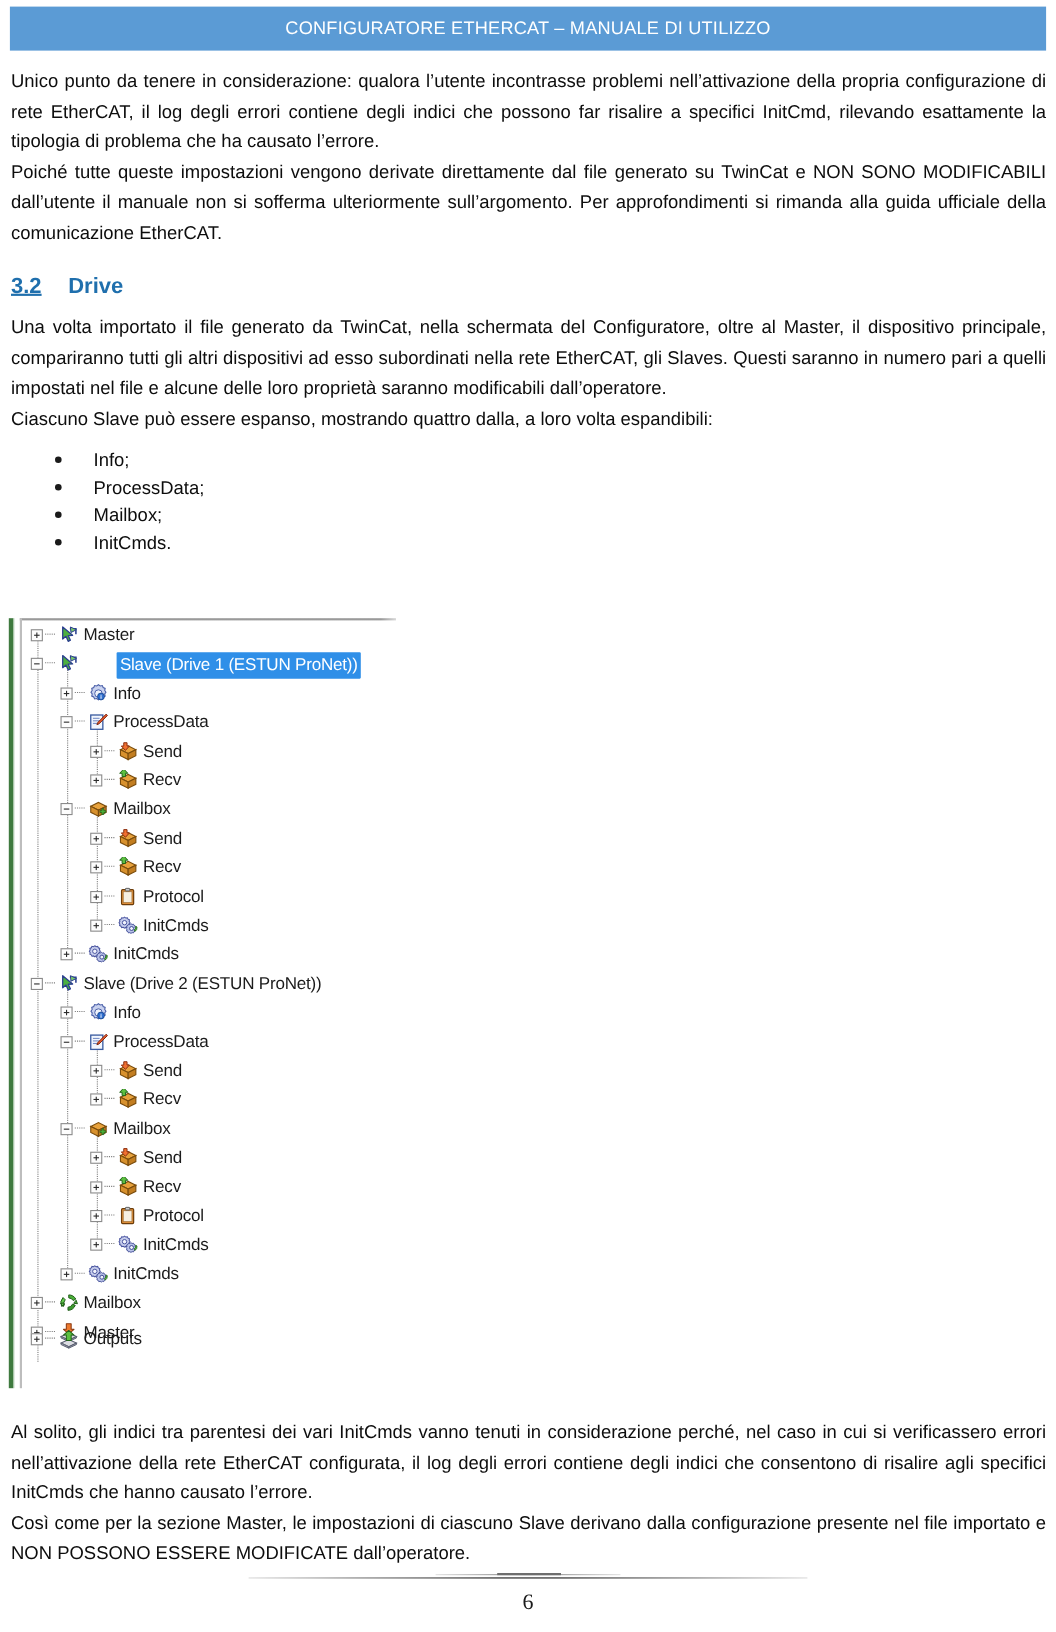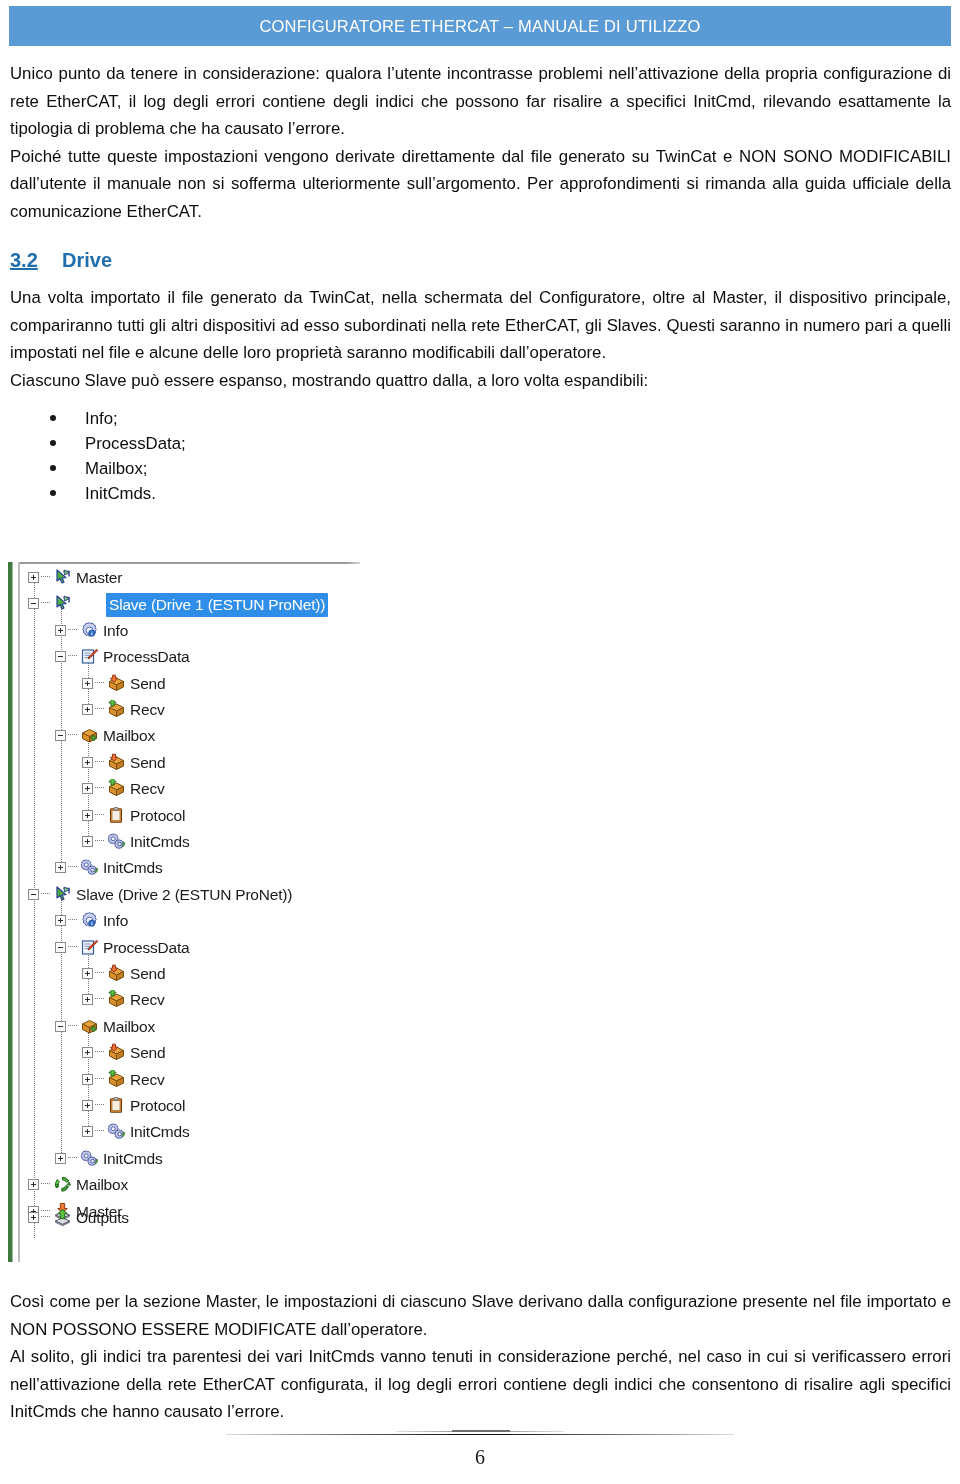--- a/index.html
+++ b/index.html
@@ -649,22 +649,22 @@
             <path d="M16.5 13 L16.5 14.3 L9.5 17.6 L9.5 16.4 Z" fill="#a3a7b2" stroke="#5a5f70" stroke-width="0.9"></path>
             <path d="M11.7 10.7 h-4.4 v-5 h-2.6 l4.8-4.2 4.8 4.2 h-2.6 Z" fill="#5cc040" stroke="#22641a" stroke-width="0.95" stroke-linejoin="round"></path>
           </svg>
         </div>
         <span class="tw-label" style="left: 54px;">Outputs</span>
       </div>
     </div>
 </div>
 
 <div class="page" style="top:1288px;">
+  <p class="body-text">Al solito, gli indici tra parentesi dei vari InitCmds vanno tenuti in considerazione perché, nel caso in cui si verificassero errori nell’attivazione della rete EtherCAT configurata, il log degli errori contiene degli indici che consentono di risalire agli specifici InitCmds che hanno causato l’errore.</p>
   <p class="body-text">Così come per la sezione Master, le impostazioni di ciascuno Slave derivano dalla configurazione presente nel file importato e NON POSSONO ESSERE MODIFICATE dall’operatore.</p>
-  <p class="body-text">Al solito, gli indici tra parentesi dei vari InitCmds vanno tenuti in considerazione perché, nel caso in cui si verificassero errori nell’attivazione della rete EtherCAT configurata, il log degli errori contiene degli indici che consentono di risalire agli specifici InitCmds che hanno causato l’errore.</p>
 </div>
 
 <div class="footer">
   <div class="footer-rule-wrap">
     <div class="footer-rule"></div>
     <div class="footer-rule-2"></div>
     <div class="footer-rule-3"></div>
   </div>
   <div class="page-number">6</div>
 </div>

